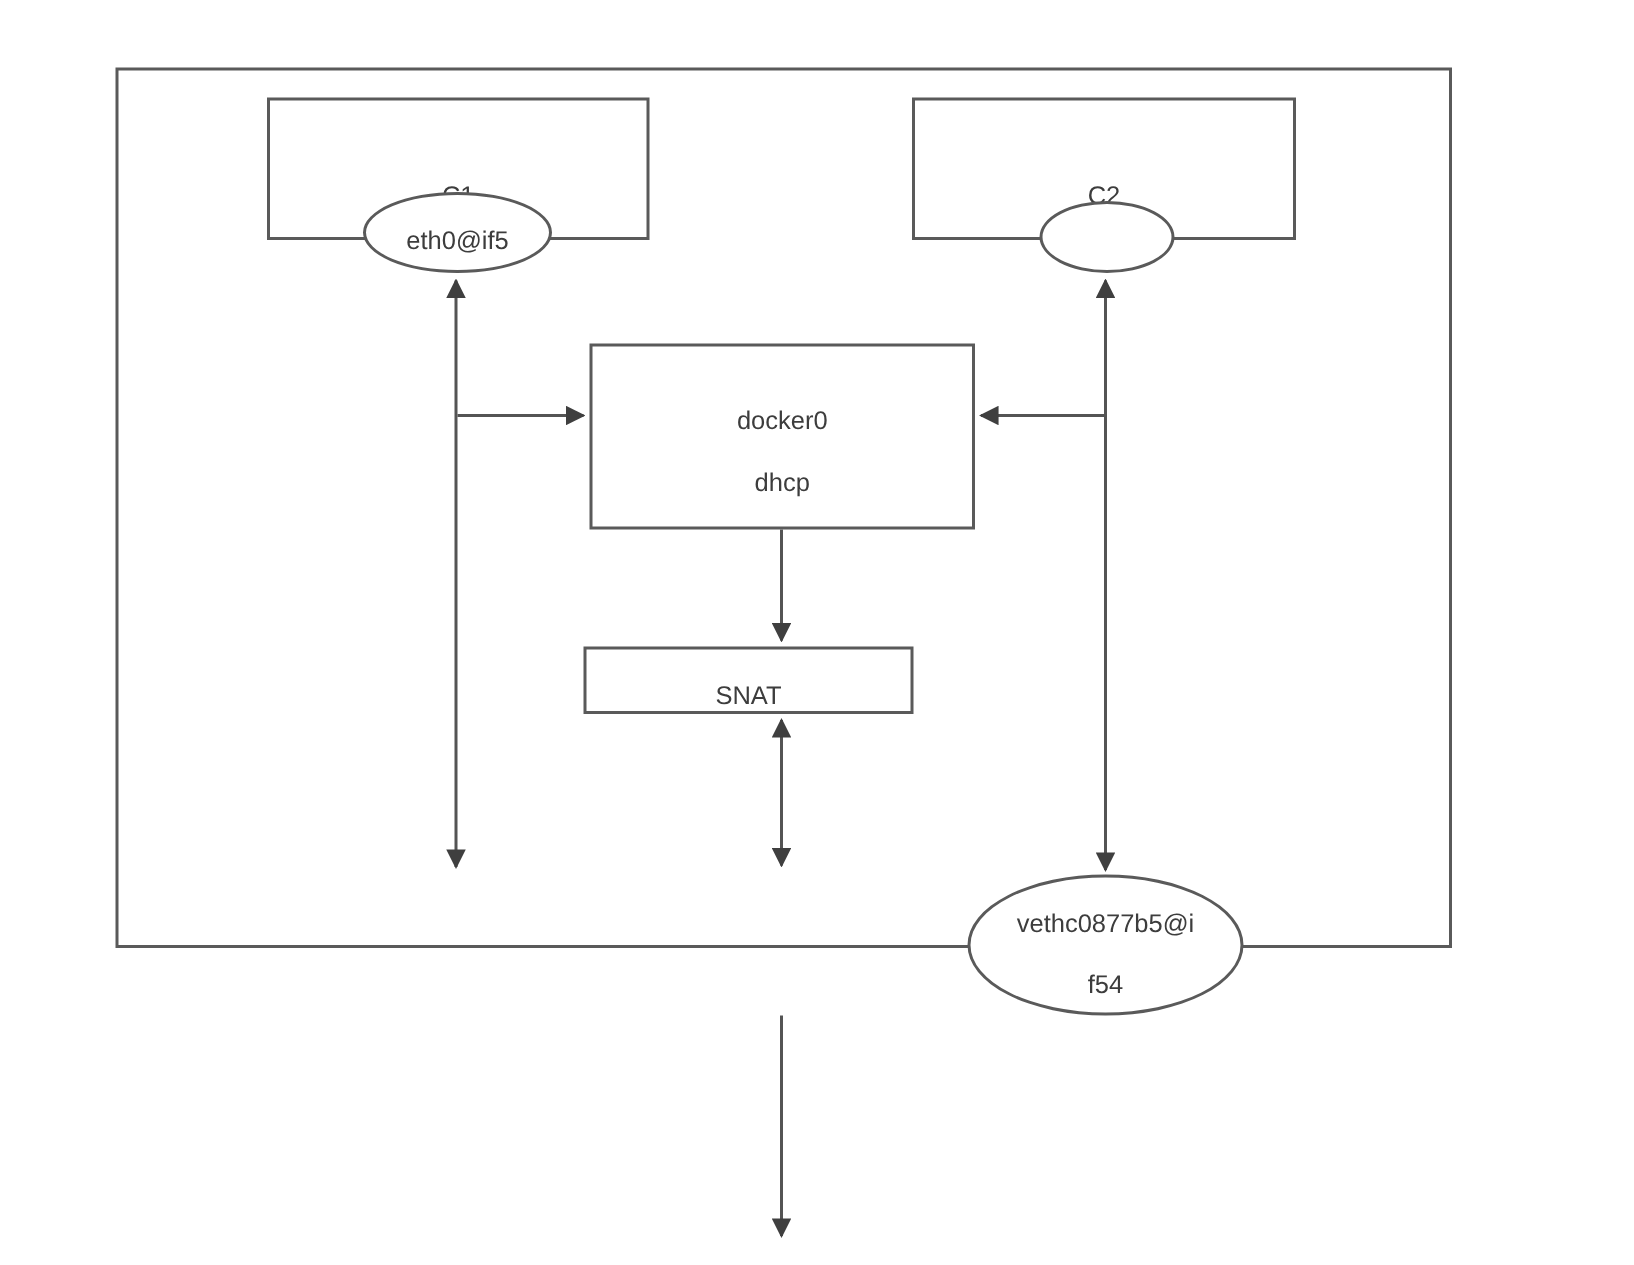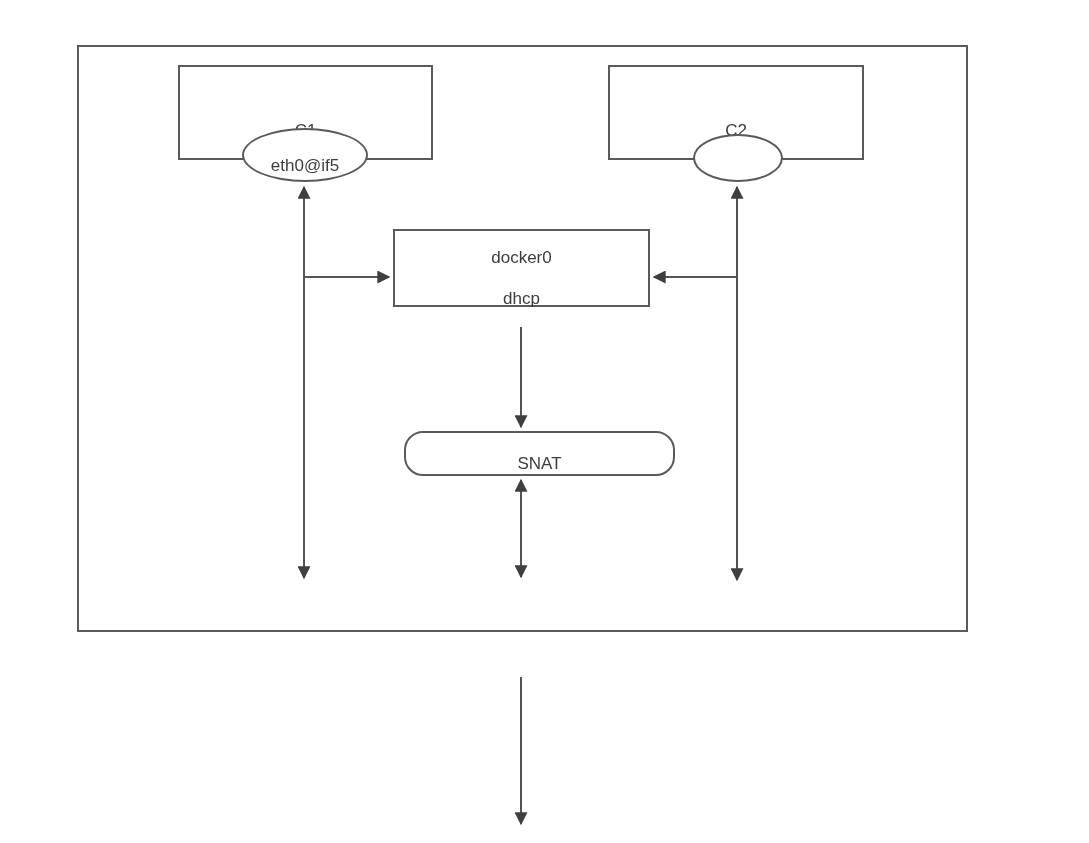--- a/index.html
+++ b/index.html
@@ -19,21 +19,20 @@
   }
   .ellipse {
     position: absolute;
     box-sizing: border-box;
     border: 2px solid #5a5a5a;
     background: #ffffff;
     border-radius: 50%;
     display: flex;
     flex-direction: column;
     align-items: center;
-    justify-content: center;
   }
   .lbl {
     font-size: 17px;
     line-height: 21px;
     color: #3d3d3d;
     text-align: center;
     white-space: nowrap;
     margin-top: 20px;
   }
   .box-title {
@@ -52,22 +51,22 @@
 
   
   #host-box   { left: 77px;  top: 45px;  width: 891px; height: 587px; }
   
   #c1-box     { left: 178px; top: 65px;  width: 255px; height: 95px; }
   #c2-box     { left: 608px; top: 65px;  width: 256px; height: 95px; padding-left: 32px; }
   
   #c1-if      { left: 242px; top: 128px; width: 126px; height: 54px; }
   #c2-if      { left: 693px; top: 134px; width: 90px;  height: 48px; }
   
-  #bridge-box { left: 393px; top: 229px; width: 257px; height: 78px; }
-  #snat-box   { left: 404px; top: 431px; width: 271px; height: 45px; border-radius: 19px; }
+  #bridge-box { left: 393px; top: 229px; width: 257px; height: 124px; }
+  #snat-box   { left: 389px; top: 431px; width: 220px; height: 45px; }
   
   #veth-left  { left: 215px; top: 581px; width: 180px; height: 94px; }
   #eth0       { left: 430px; top: 581px; width: 182px; height: 94px; }
   #veth-right { left: 645px; top: 583px; width: 184px; height: 94px; }
 </style>
 </head>
 <body>
 
 <div class="canvas">
 
@@ -115,14 +114,18 @@
   </div>
 
   <div class="ellipse" id="c1-if">
     <div class="lbl">eth0@if5</div>
   </div>
 
   <div class="ellipse" id="c2-if"></div>
 
 
 
+  <div class="ellipse" id="veth-right">
+    <div class="lbl">vethc0877b5@i</div>
+    <div class="lbl">f54</div>
+  </div>
 
 </div>
 
 </body></html>

